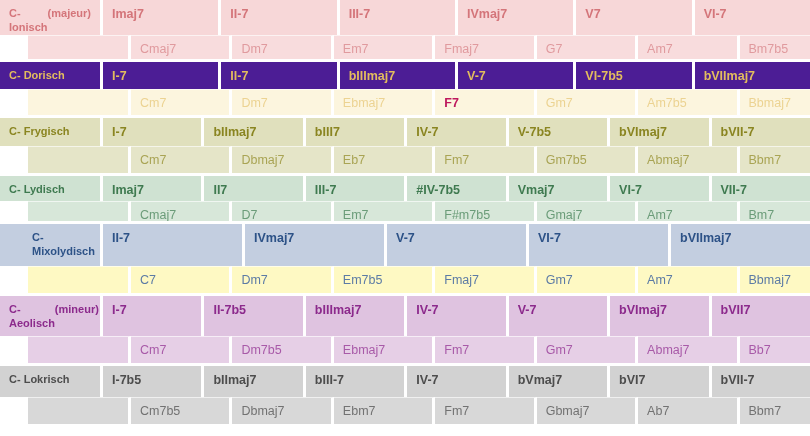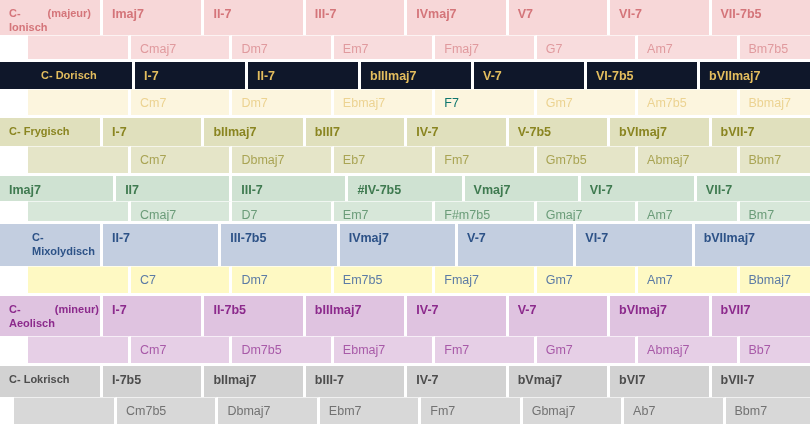--- a/index.html
+++ b/index.html
@@ -93,51 +93,50 @@
           <span>C- Ionisch</span>
           <br>
           <span>(majeur)</span>
         </div>
         <div class="cell deg" style="color: rgb(212, 117, 122);">Imaj7</div>
         <div class="cell deg" style="color: rgb(212, 117, 122);">II-7</div>
         <div class="cell deg" style="color: rgb(212, 117, 122);">III-7</div>
         <div class="cell deg" style="color: rgb(212, 117, 122);">IVmaj7</div>
         <div class="cell deg" style="color: rgb(212, 117, 122);">V7</div>
         <div class="cell deg" style="color: rgb(212, 117, 122);">VI-7</div>
-        <div class="cell deg" style="color: rgb(212, 117, 122);">VII-7b5</div>
       </div>
       <div class="sub-row chords" style="background: rgb(248, 220, 221); flex: 1 1 auto;">
         <div class="cell label-blank"></div>
         <div class="cell chd" style="color: rgb(224, 154, 158);">Cmaj7</div>
         <div class="cell chd" style="color: rgb(224, 154, 158);">Dm7</div>
         <div class="cell chd" style="color: rgb(224, 154, 158);">Em7</div>
         <div class="cell chd" style="color: rgb(224, 154, 158);">Fmaj7</div>
         <div class="cell chd" style="color: rgb(224, 154, 158);">G7</div>
         <div class="cell chd" style="color: rgb(224, 154, 158);">Am7</div>
         <div class="cell chd" style="color: rgb(224, 154, 158);">Bm7b5</div>
       </div>
     </div>
     <div class="mode-row" style="height: 56px; flex: 0 0 56px;">
-      <div class="sub-row degrees" style="background: #0f172a; height: 31px; padding-left: 32px;">
+      <div class="sub-row degrees" style="background: #4c1d95; height: 31px;">
         <div class="cell label" style="color: rgb(227, 189, 94);">
           <span>C- Dorisch</span>
         </div>
         <div class="cell deg" style="color: rgb(227, 189, 94);">I-7</div>
         <div class="cell deg" style="color: rgb(227, 189, 94);">II-7</div>
         <div class="cell deg" style="color: rgb(227, 189, 94);">bIIImaj7</div>
         <div class="cell deg" style="color: rgb(227, 189, 94);">V-7</div>
         <div class="cell deg" style="color: rgb(227, 189, 94);">VI-7b5</div>
         <div class="cell deg" style="color: rgb(227, 189, 94);">bVIImaj7</div>
       </div>
       <div class="sub-row chords" style="background: rgb(252, 245, 222); flex: 1 1 auto;">
         <div class="cell label-blank"></div>
         <div class="cell chd" style="color: rgb(236, 211, 146);">Cm7</div>
         <div class="cell chd" style="color: rgb(236, 211, 146);">Dm7</div>
         <div class="cell chd" style="color: rgb(236, 211, 146);">Ebmaj7</div>
-        <div class="cell chd" style="color: #0f766e;">F7</div>
+        <div class="cell chd" style="color: #be185d; font-weight: bold;">F7</div>
         <div class="cell chd" style="color: rgb(236, 211, 146);">Gm7</div>
         <div class="cell chd" style="color: rgb(236, 211, 146);">Am7b5</div>
         <div class="cell chd" style="color: rgb(236, 211, 146);">Bbmaj7</div>
       </div>
     </div>
     <div class="mode-row" style="height: 58px; flex: 0 0 58px;">
       <div class="sub-row degrees" style="background: rgb(224, 224, 189); height: 32px;">
         <div class="cell label" style="color: rgb(138, 133, 33);">
           <span>C- Frygisch</span>
         </div>
@@ -155,20 +154,23 @@
         <div class="cell chd" style="color: rgb(169, 164, 84);">Dbmaj7</div>
         <div class="cell chd" style="color: rgb(169, 164, 84);">Eb7</div>
         <div class="cell chd" style="color: rgb(169, 164, 84);">Fm7</div>
         <div class="cell chd" style="color: rgb(169, 164, 84);">Gm7b5</div>
         <div class="cell chd" style="color: rgb(169, 164, 84);">Abmaj7</div>
         <div class="cell chd" style="color: rgb(169, 164, 84);">Bbm7</div>
       </div>
     </div>
     <div class="mode-row" style="height: 48px; flex: 0 0 48px;">
       <div class="sub-row degrees" style="background: rgb(207, 226, 210); height: 25px;">
+        <div class="cell label" style="color: rgb(63, 122, 80);">
+          <span>C- Lydisch</span>
+        </div>
         <div class="cell deg" style="color: rgb(63, 122, 80);">Imaj7</div>
         <div class="cell deg" style="color: rgb(63, 122, 80);">II7</div>
         <div class="cell deg" style="color: rgb(63, 122, 80);">III-7</div>
         <div class="cell deg" style="color: rgb(63, 122, 80);">#IV-7b5</div>
         <div class="cell deg" style="color: rgb(63, 122, 80);">Vmaj7</div>
         <div class="cell deg" style="color: rgb(63, 122, 80);">VI-7</div>
         <div class="cell deg" style="color: rgb(63, 122, 80);">VII-7</div>
       </div>
       <div class="sub-row chords" style="background: rgb(215, 231, 217); flex: 1 1 auto;">
         <div class="cell label-blank"></div>
@@ -180,21 +182,20 @@
         <div class="cell chd" style="color: rgb(107, 156, 121);">Am7</div>
         <div class="cell chd" style="color: rgb(107, 156, 121);">Bm7</div>
       </div>
     </div>
     <div class="mode-row" style="height: 72px; flex: 0 0 72px;">
       <div class="sub-row degrees" style="background: rgb(195, 206, 224); height: 45px;">
         <div class="cell label" style="color: rgb(45, 82, 135); padding-left: 32px;">
           <span>C- Mixolydisch</span>
         </div>
         <div class="cell deg" style="color: rgb(45, 82, 135);">II-7</div>
-        <div class="cell deg" style="color: rgb(45, 82, 135);">III-7b5</div>
         <div class="cell deg" style="color: rgb(45, 82, 135);">IVmaj7</div>
         <div class="cell deg" style="color: rgb(45, 82, 135);">V-7</div>
         <div class="cell deg" style="color: rgb(45, 82, 135);">VI-7</div>
         <div class="cell deg" style="color: rgb(45, 82, 135);">bVIImaj7</div>
       </div>
       <div class="sub-row chords" style="background: #fef9c3; flex: 1 1 auto;">
         <div class="cell label-blank"></div>
         <div class="cell chd" style="color: rgb(92, 123, 165);">C7</div>
         <div class="cell chd" style="color: rgb(92, 123, 165);">Dm7</div>
         <div class="cell chd" style="color: rgb(92, 123, 165);">Em7b5</div>
@@ -223,21 +224,21 @@
         <div class="cell label-blank"></div>
         <div class="cell chd" style="color: rgb(168, 90, 168);">Cm7</div>
         <div class="cell chd" style="color: rgb(168, 90, 168);">Dm7b5</div>
         <div class="cell chd" style="color: rgb(168, 90, 168);">Ebmaj7</div>
         <div class="cell chd" style="color: rgb(168, 90, 168);">Fm7</div>
         <div class="cell chd" style="color: rgb(168, 90, 168);">Gm7</div>
         <div class="cell chd" style="color: rgb(168, 90, 168);">Abmaj7</div>
         <div class="cell chd" style="color: rgb(168, 90, 168);">Bb7</div>
       </div>
     </div>
-    <div class="mode-row" style="height: 58px; flex: 0 0 58px; align-items: center;">
+    <div class="mode-row" style="height: 58px; flex: 0 0 58px;">
       <div class="sub-row degrees" style="background: rgb(210, 210, 210); height: 32px;">
         <div class="cell label" style="color: rgb(77, 77, 77);">
           <span>C- Lokrisch</span>
         </div>
         <div class="cell deg" style="color: rgb(77, 77, 77);">I-7b5</div>
         <div class="cell deg" style="color: rgb(77, 77, 77);">bIImaj7</div>
         <div class="cell deg" style="color: rgb(77, 77, 77);">bIII-7</div>
         <div class="cell deg" style="color: rgb(77, 77, 77);">IV-7</div>
         <div class="cell deg" style="color: rgb(77, 77, 77);">bVmaj7</div>
         <div class="cell deg" style="color: rgb(77, 77, 77);">bVI7</div>

